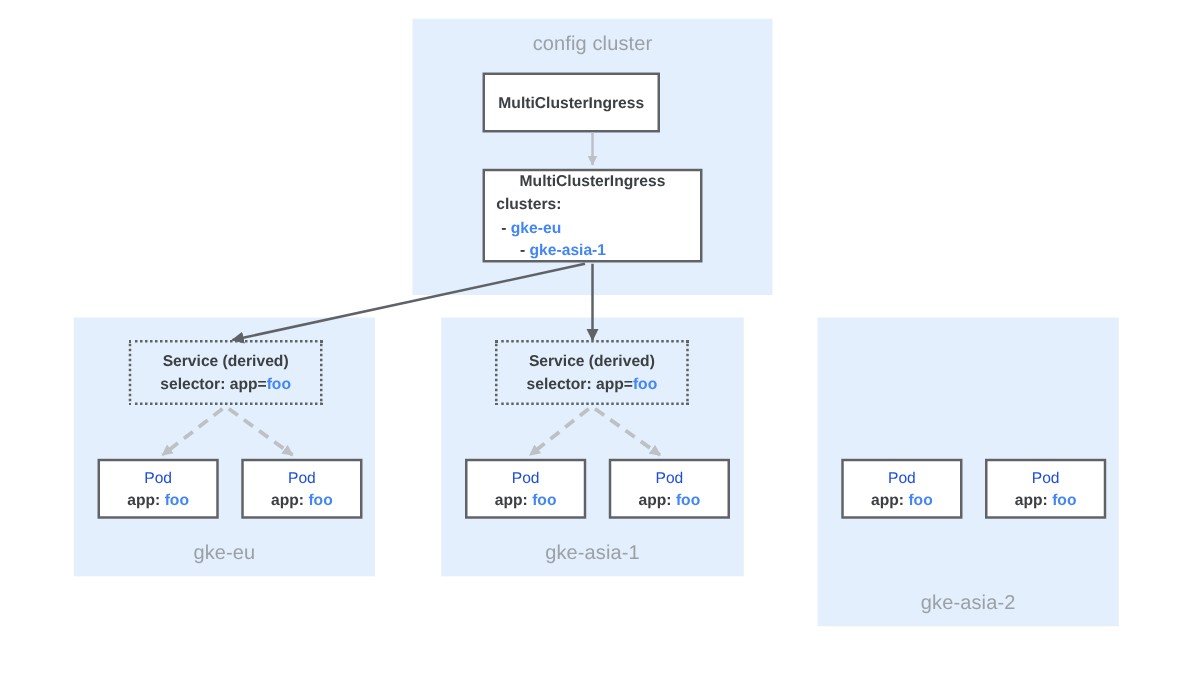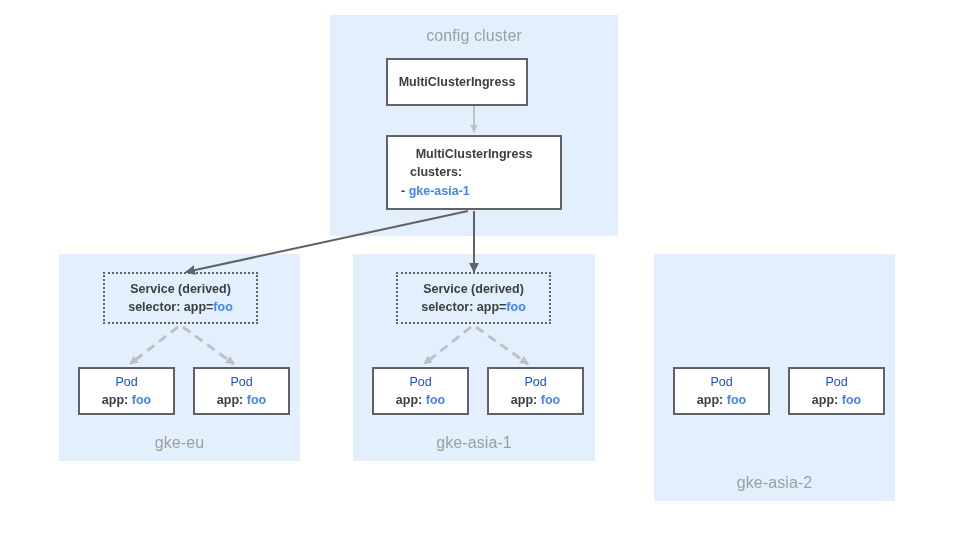--- a/index.html
+++ b/index.html
@@ -47,21 +47,21 @@
     border: 2px solid #5f6368;
     box-sizing: border-box;
     display: flex;
     flex-direction: column;
     justify-content: center;
     color: #3c4043;
     font-size: 12.5px;
     line-height: 1.45;
   }
   .node .ctr { text-align: center; }
-  .node .lft { text-align: left; padding-left: 22px; }
+  .node .lft { text-align: left; padding-left: 9px; }
 
   .node.dotted {
     border: 2px dotted #5f6368;
     background: transparent;
   }
 
   .t-normal { font-weight: 400; color: #1d4ed8; }
   .t-bold   { font-weight: 700; color: #3c4043; }
   .t-blue   { color: #4285f4; font-weight: 700; }
 
@@ -91,20 +91,24 @@
   </div>
 
   <div class="node" style="left:386px; top:135px; width:176px; height:75px;">
     <div class="ctr">
       <span class="t-bold">MultiClusterIngress</span>
     </div>
     <div class="lft">
       <span class="t-bold">clusters:</span>
     </div>
     <div class="lft" style="padding-left:13px;">
+      <span class="t-bold">-</span>
+      <span class="t-blue">gke-eu</span>
+    </div>
+    <div class="lft" style="padding-left:28px;">
       <span class="t-bold">-</span>
       <span class="t-blue">gke-asia-1</span>
     </div>
   </div>
 
   <div class="cluster-panel" style="left:59px; top:254px; width:241px; height:207px;">
     <div class="cluster-title bottom">gke-eu</div>
   </div>
 
   <div class="node dotted" style="left:103px; top:272px; width:155px; height:52px;">

